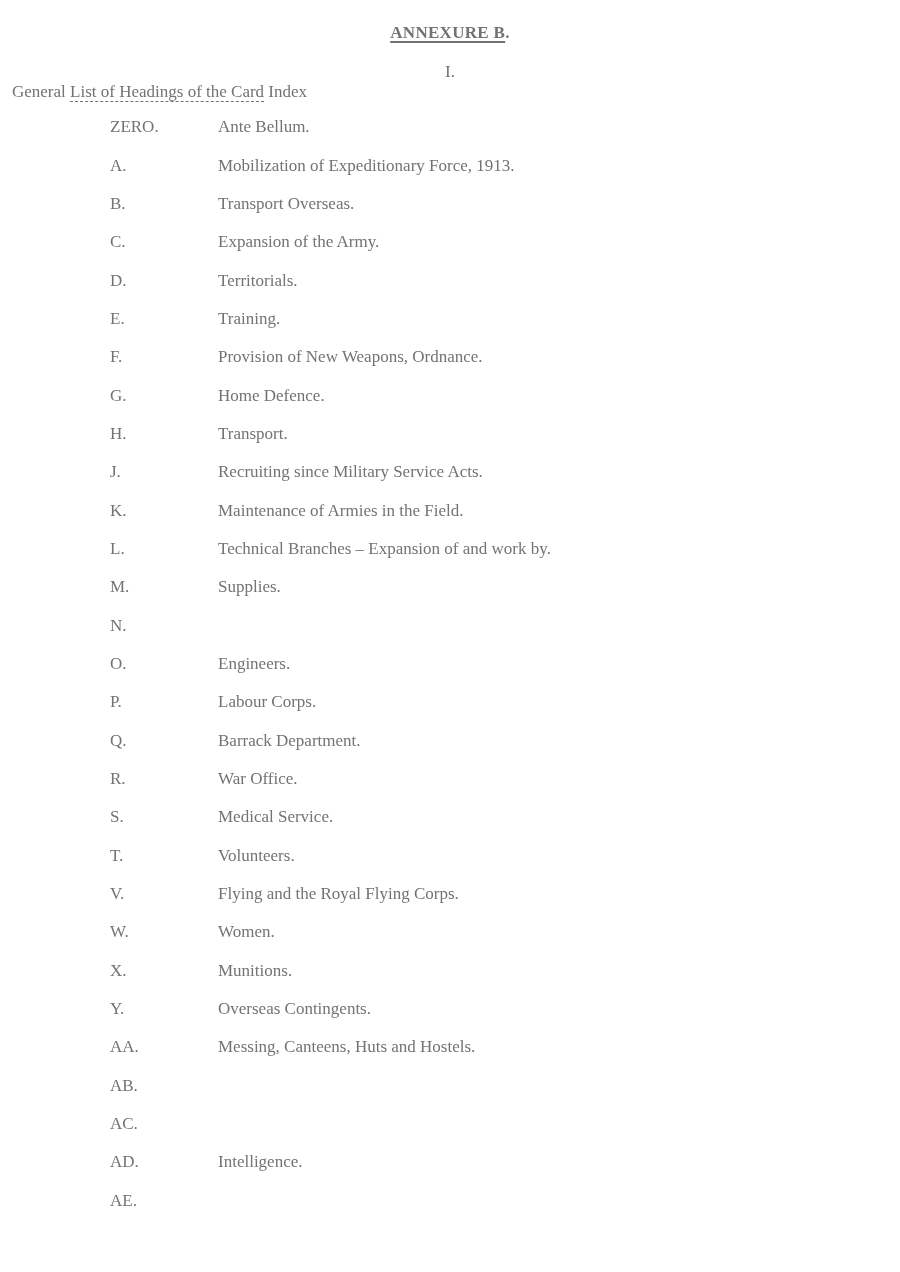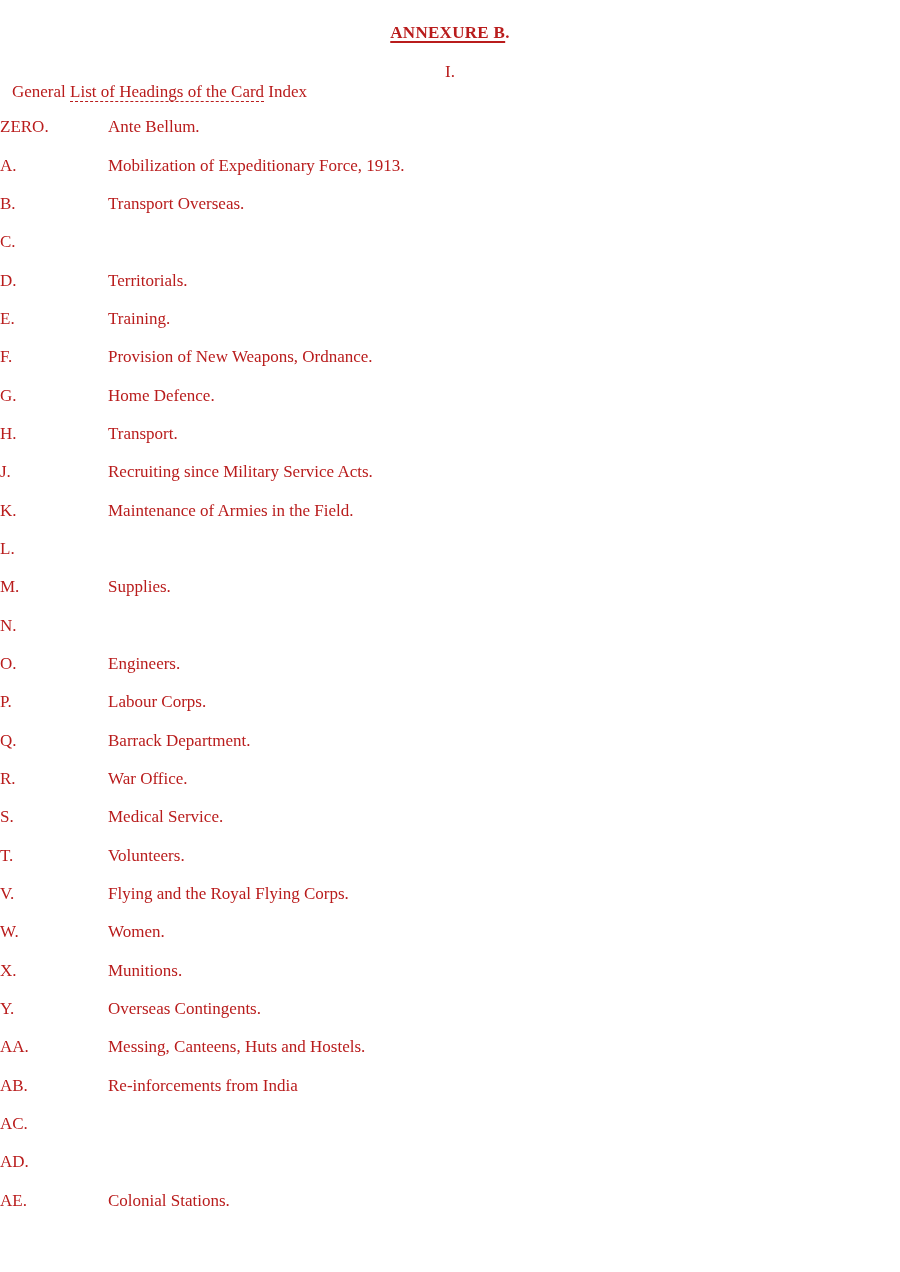--- a/index.html
+++ b/index.html
@@ -5,21 +5,21 @@
   html, body {
     margin: 0;
     padding: 0;
     background: #ffffff;
   }
   .page {
     position: relative;
     width: 900px;
     height: 1272px;
     background: #ffffff;
-    color: #b91c1c;
+    color: #737373;
     font-family: "Liberation Serif", "DejaVu Serif", serif;
     font-size: 17px;
     overflow: hidden;
   }
   .title {
     position: absolute;
     top: 23px;
     left: 0;
     width: 100%;
     text-align: center;
@@ -53,20 +53,21 @@
   .list {
     position: absolute;
     top: 108px;
     left: 0;
     width: 100%;
   }
   .row {
     height: 38.35px;
     display: flex;
     align-items: center;
+    padding-left: 110px;
     box-sizing: border-box;
   }
   .code {
     width: 108px;
     flex: 0 0 108px;
   }
   .heading {
     flex: 1 1 auto;
   }
 </style>
@@ -96,20 +97,21 @@
       <span class="heading">Mobilization of Expeditionary Force, 1913.</span>
     </div>
 
     <div class="row">
       <span class="code">B.</span>
       <span class="heading">Transport Overseas.</span>
     </div>
 
     <div class="row">
       <span class="code">C.</span>
+      <span class="heading">Expansion of the Army.</span>
     </div>
 
     <div class="row">
       <span class="code">D.</span>
       <span class="heading">Territorials.</span>
     </div>
 
     <div class="row">
       <span class="code">E.</span>
       <span class="heading">Training.</span>
@@ -135,20 +137,21 @@
       <span class="heading">Recruiting since Military Service Acts.</span>
     </div>
 
     <div class="row">
       <span class="code">K.</span>
       <span class="heading">Maintenance of Armies in the Field.</span>
     </div>
 
     <div class="row">
       <span class="code">L.</span>
+      <span class="heading">Technical Branches – Expansion of and work by.</span>
     </div>
 
     <div class="row">
       <span class="code">M.</span>
       <span class="heading">Supplies.</span>
     </div>
 
     <div class="row">
       <span class="code">N.</span>
     </div>
@@ -203,31 +206,30 @@
       <span class="heading">Overseas Contingents.</span>
     </div>
 
     <div class="row">
       <span class="code">AA.</span>
       <span class="heading">Messing, Canteens, Huts and Hostels.</span>
     </div>
 
     <div class="row">
       <span class="code">AB.</span>
-      <span class="heading">Re-inforcements from India</span>
     </div>
 
     <div class="row">
       <span class="code">AC.</span>
     </div>
 
     <div class="row">
       <span class="code">AD.</span>
+      <span class="heading">Intelligence.</span>
     </div>
 
     <div class="row">
       <span class="code">AE.</span>
-      <span class="heading">Colonial Stations.</span>
     </div>
 
   </div>
 
 </div>
 
 </body></html>

